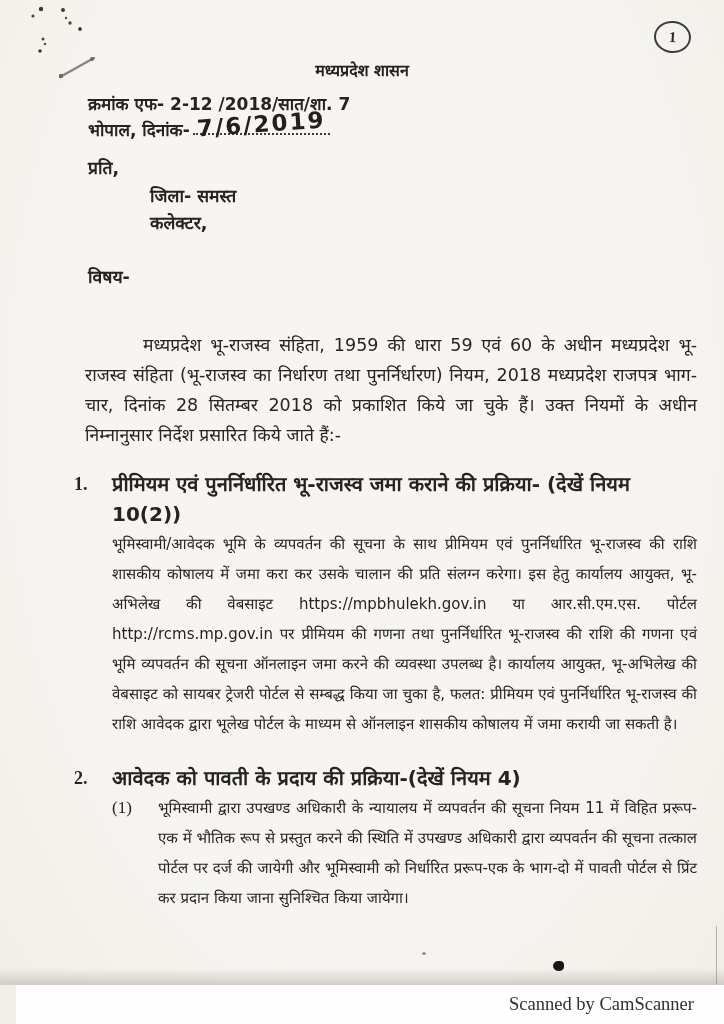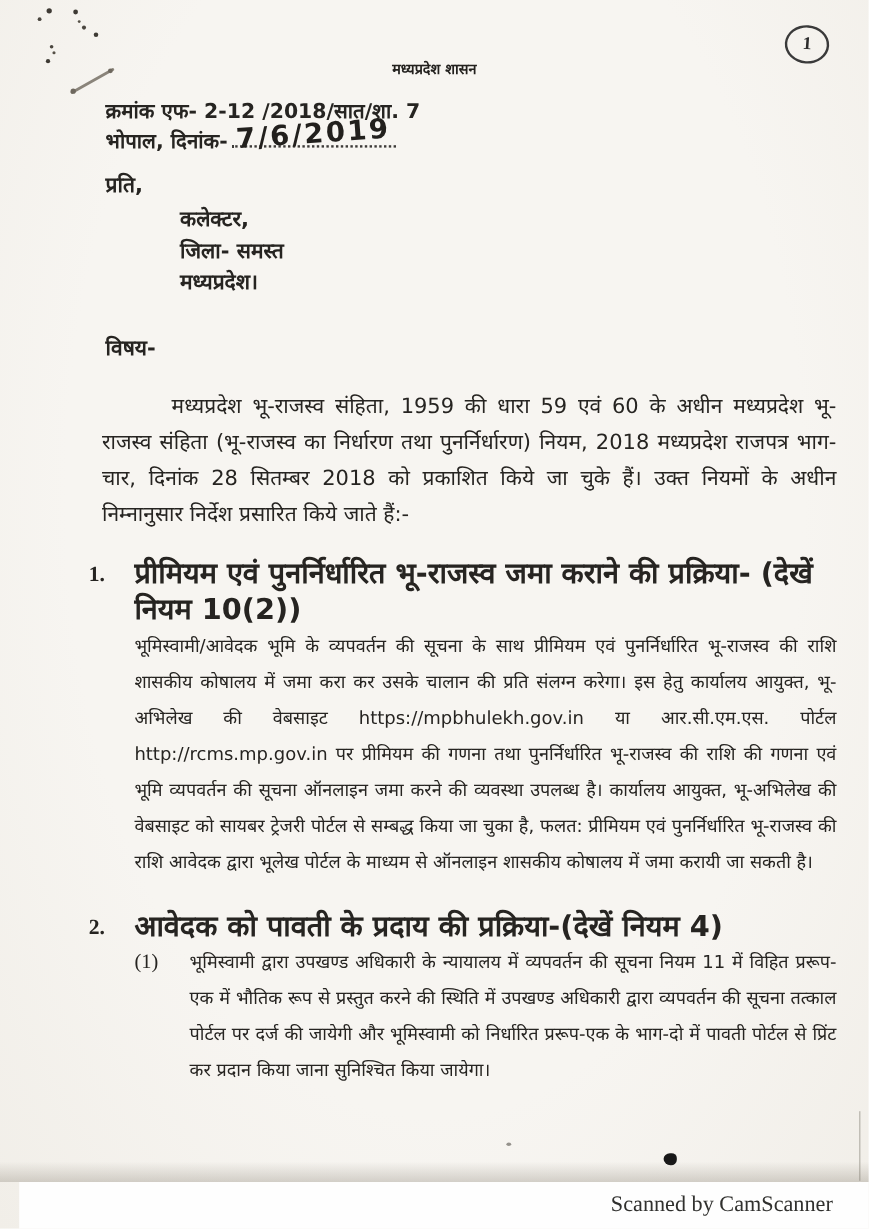--- a/index.html
+++ b/index.html
@@ -31,24 +31,24 @@
     align-items: center;
     justify-content: center;
     font-family: "Liberation Serif", serif;
     font-size: 15px;
     font-weight: bold;
     color: #2c2c2c;
     transform: rotate(4deg);
   }
   
   .letterhead {
-    padding-top: 44px;
+    padding-top: 56px;
     text-align: center;
     font-weight: bold;
-    font-size: 12px;
+    font-size: 16px;
     line-height: 29px;
     color: #23211e;
   }
   
   .ref-row {
     display: flex;
     justify-content: space-between;
     align-items: flex-start;
     margin: 7px 30px 0 88px;
     font-weight: bold;
@@ -83,46 +83,47 @@
     font-size: 17.5px;
     font-weight: bold;
     line-height: 26.5px;
   }
   .subject-row {
     display: flex;
     margin: 27px 28px 0 88px;
     font-weight: bold;
     font-size: 17.5px;
     line-height: 29px;
+    flex-direction: column;
   }
   .subj-label { flex: 0 0 62px; }
   .subj-text  { flex: 1; }
   .intro {
-    margin: 18px 27px 0 85px;
+    margin: 5px 27px 0 85px;
     text-indent: 58px;
     text-align: justify;
     font-size: 17.5px;
     line-height: 30px;
     font-weight: 500;
   }
   .section {
     display: flex;
     margin: 19px 27px 0 74px;
   }
   .sec-num {
     flex: 0 0 38px;
     font-family: "Liberation Serif", serif;
     font-size: 18px;
     font-weight: bold;
     line-height: 30px;
   }
   .sec-body { flex: 1; }
   .sec-heading {
     font-weight: bold;
-    font-size: 24px;
+    font-size: 20px;
     line-height: 30px;
   }
   .sec-text {
     margin: 0;
     text-align: justify;
     font-size: 15px;
     line-height: 30px;
     font-weight: 500;
   }
   .sec2 { margin-top: 24px; }
@@ -217,23 +218,22 @@
 
   <div class="ref-row">
     <span>क्रमांक एफ- 2-12 /2018/सात/शा. 7</span>
     <span>
       <span>भोपाल, दिनांक-</span><span class="dotline"><span class="hand">7/6/2019</span></span>
     </span>
   </div>
 
   <div class="prati">प्रति,</div>
   <div class="addr">
+    <div>जिला- समस्त</div>
     <div>कलेक्टर,</div>
-    <div>जिला- समस्त</div>
-    <div>मध्यप्रदेश।</div>
   </div>
 
   <div class="subject-row">
     <span class="subj-label">विषय-</span>
   </div>
 
   <p class="intro">मध्यप्रदेश भू-राजस्व संहिता, 1959 की धारा 59 एवं 60 के अधीन मध्यप्रदेश भू-राजस्व संहिता (भू-राजस्व का निर्धारण तथा पुनर्निर्धारण) नियम, 2018 मध्यप्रदेश राजपत्र भाग-चार, दिनांक 28 सितम्बर 2018 को प्रकाशित किये जा चुके हैं। उक्त नियमों के अधीन निम्नानुसार निर्देश प्रसारित किये जाते हैं:-</p>
 
   <div class="section">
     <span class="sec-num">1.</span>

